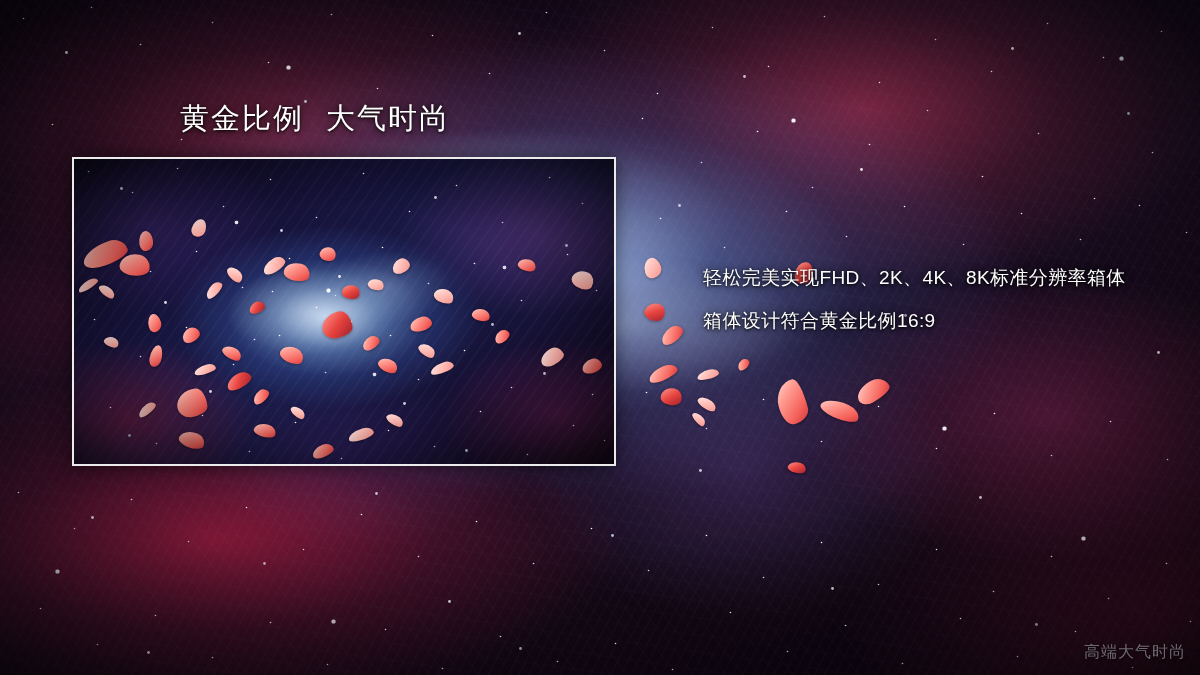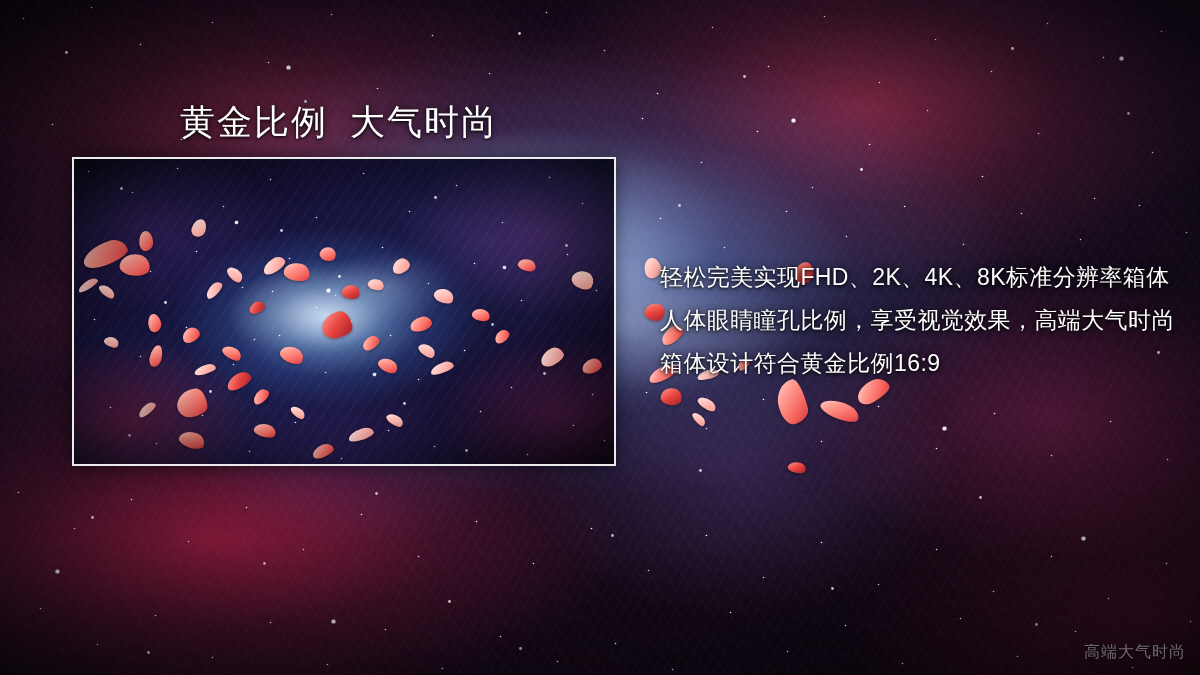--- a/index.html
+++ b/index.html
@@ -56,21 +56,21 @@
     position:absolute; top:0; left:0; width:1px; height:1px; border-radius:50%;
     background:transparent;
   }
   .s-sm  { box-shadow: var(--sm); }
   .s-md  { box-shadow: var(--md); }
   .s-lg  { box-shadow: var(--lg); }
 
   
   .title {
     position:absolute; left:180px; top:101px;
-    font-size:35px; letter-spacing:2px; color:#ffffff; font-weight:400;
+    font-size:29px; letter-spacing:2px; color:#ffffff; font-weight:400;
     text-shadow:0 0 10px rgba(0,0,0,.75), 0 1px 3px rgba(0,0,0,.9);
     white-space:nowrap; line-height:1.2;
   }
   .title .gap { display:inline-block; width:22px; }
 
   
   .panel {
     position:absolute; left:72px; top:157px; width:544px; height:309px;
     border:2px solid rgba(255,255,255,.92);
     overflow:hidden; background:#0c0718;
@@ -110,23 +110,24 @@
   .petal.pale {
     background:linear-gradient(135deg,#ffeceb 0%,#ffc2bb 45%,#f59189 100%);
   }
   .petal.deep {
     background:linear-gradient(135deg,#ff9d95 0%,#e8443f 50%,#9e1f2c 100%);
   }
 
   
   .body-text { position:absolute; left:660px; top:256px; }
   .body-line {
-    color:#ffffff; font-size:23px; line-height:43px; white-space:nowrap;
+    color:#ffffff; font-size:19px; line-height:43px; white-space:nowrap;
     letter-spacing:.4px;
     text-shadow:0 0 8px rgba(0,0,0,.85), 0 1px 3px rgba(0,0,0,.95);
+    margin-left:43px;
   }
 
   
   .watermark {
     position:absolute; right:14px; bottom:12px;
     font-size:16px; color:rgba(170,168,172,.62); letter-spacing:1px;
     text-shadow:0 1px 2px rgba(0,0,0,.7);
   }
 </style>
 </head>
@@ -305,19 +306,18 @@
         <div class="petal" style="left:238px; top:286px; width:22px; height:12px; border-radius:60% 40% 58% 42%/68% 58% 42% 32%; transform:rotate(-20deg);"></div>
         <div class="petal deep" style="left:268px; top:126px; width:18px; height:14px; border-radius:58% 42% 62% 38%/62% 58% 42% 38%; transform:rotate(16deg);"></div>
       </div>
 
       <div class="panel-vig"></div>
     </div>
   </div>
 
   <div class="body-text">
     <div class="body-line">轻松完美实现FHD、2K、4K、8K标准分辨率箱体</div>
-    <div class="body-line">人体眼睛瞳孔比例，享受视觉效果，高端大气时尚</div>
     <div class="body-line">箱体设计符合黄金比例16:9</div>
   </div>
 
   <div class="watermark">高端大气时尚</div>
 
 </div>
 
 </body></html>

